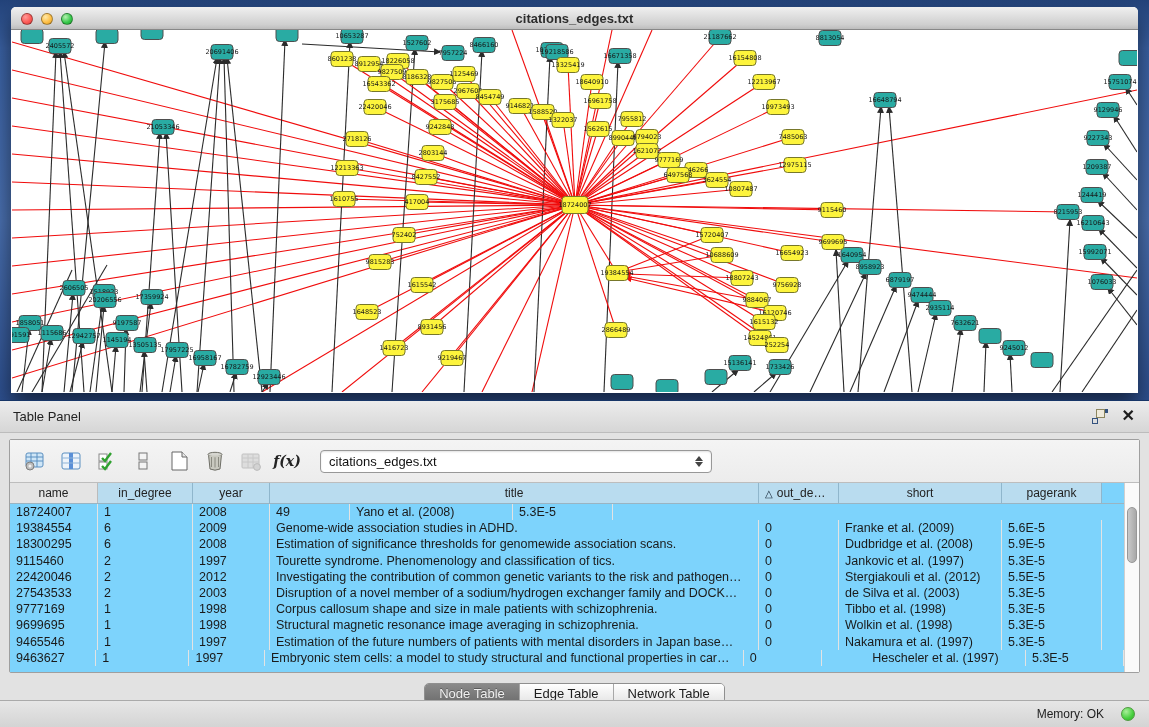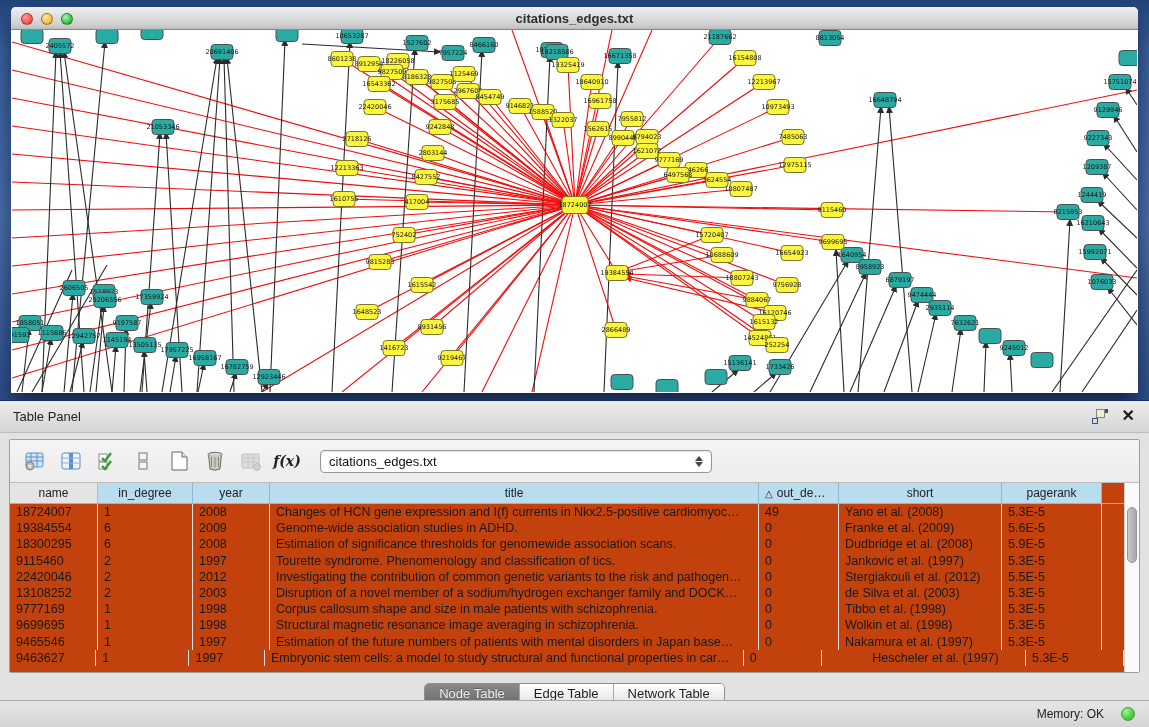--- a/index.html
+++ b/index.html
@@ -50,21 +50,21 @@
   .fx { font-family:"DejaVu Serif", serif; font-style:italic; font-weight:bold; font-size:14px; color:#222; }
   .combo { margin-left:12px; width:392px; height:23px; background:#fff; border:1px solid #989898;
     border-radius:4px; display:flex; align-items:center; padding:0 8px; font-size:13px; color:#111;
     box-shadow:inset 0 1px 2px rgba(0,0,0,.12); }
   .combo .val { flex:1; }
   .combo .updown { display:flex; flex-direction:column; gap:1px; align-items:center; }
   .combo .updown i { width:0; height:0; border-left:4px solid transparent; border-right:4px solid transparent; display:block; }
   .combo .updown i.up { border-bottom:5px solid #444; }
   .combo .updown i.dn { border-top:5px solid #444; }
 
-  .tablewrap { position:absolute; top:42px; left:0; right:0; bottom:0; background:#c2410c;
+  .tablewrap { position:absolute; top:42px; left:0; right:0; bottom:0; background:#7dd3fc;
     border-top:1px solid #bdbdbd; display:flex; }
   .grid { flex:1; overflow:hidden; }
   .thead { display:flex; height:21px; border-bottom:1px solid #9ab4c2; }
   .th { font-size:12px; color:#222; text-align:center; line-height:21px;
     background:#b9dcef; border-right:1px solid #8fb6cc; overflow:hidden; white-space:nowrap; }
   .th.gray { background:#e4e4e4; border-right:1px solid #bbb; }
   .th.sorted { text-align:left; padding-left:6px; }
   .sort-tri { font-size:10px; margin-right:4px; color:#123; }
   .tr { display:flex; height:16.2px; }
   .td { font-size:12.5px; color:#1a1a1a; line-height:16px; padding-left:6px;
@@ -582,21 +582,20 @@
               <div class="th" style="width: 489px;">title</div>
               <div class="th sorted" style="width: 80px;"><span class="sort-tri">△</span>out_de…</div>
               <div class="th" style="width: 163px;">short</div>
               <div class="th" style="width: 100px;">pagerank</div>
             </div>
           <div id="tbody">
               <div class="tr">
                 <div class="td" style="width: 88px;">18724007</div>
                 <div class="td" style="width: 95px;">1</div>
                 <div class="td" style="width: 77px;">2008</div>
-                <div class="td" style="width: 489px;">Changes of HCN gene expression and I(f) currents in Nkx2.5-positive cardiomyoc…</div>
                 <div class="td" style="width: 80px;">49</div>
                 <div class="td" style="width: 163px;">Yano et al. (2008)</div>
                 <div class="td" style="width: 100px;">5.3E-5</div>
               </div>
               <div class="tr">
                 <div class="td" style="width: 88px;">19384554</div>
                 <div class="td" style="width: 95px;">6</div>
                 <div class="td" style="width: 77px;">2009</div>
                 <div class="td" style="width: 489px;">Genome-wide association studies in ADHD.</div>
                 <div class="td" style="width: 80px;">0</div>
@@ -624,21 +623,21 @@
               <div class="tr">
                 <div class="td" style="width: 88px;">22420046</div>
                 <div class="td" style="width: 95px;">2</div>
                 <div class="td" style="width: 77px;">2012</div>
                 <div class="td" style="width: 489px;">Investigating the contribution of common genetic variants to the risk and pathogen…</div>
                 <div class="td" style="width: 80px;">0</div>
                 <div class="td" style="width: 163px;">Stergiakouli et al. (2012)</div>
                 <div class="td" style="width: 100px;">5.5E-5</div>
               </div>
               <div class="tr">
-                <div class="td" style="width: 88px;">13108252</div>
+                <div class="td" style="width: 88px;">27543533</div>
                 <div class="td" style="width: 95px;">2</div>
                 <div class="td" style="width: 77px;">2003</div>
                 <div class="td" style="width: 489px;">Disruption of a novel member of a sodium/hydrogen exchanger family and DOCK…</div>
                 <div class="td" style="width: 80px;">0</div>
                 <div class="td" style="width: 163px;">de Silva et al. (2003)</div>
                 <div class="td" style="width: 100px;">5.3E-5</div>
               </div>
               <div class="tr">
                 <div class="td" style="width: 88px;">9777169</div>
                 <div class="td" style="width: 95px;">1</div>

